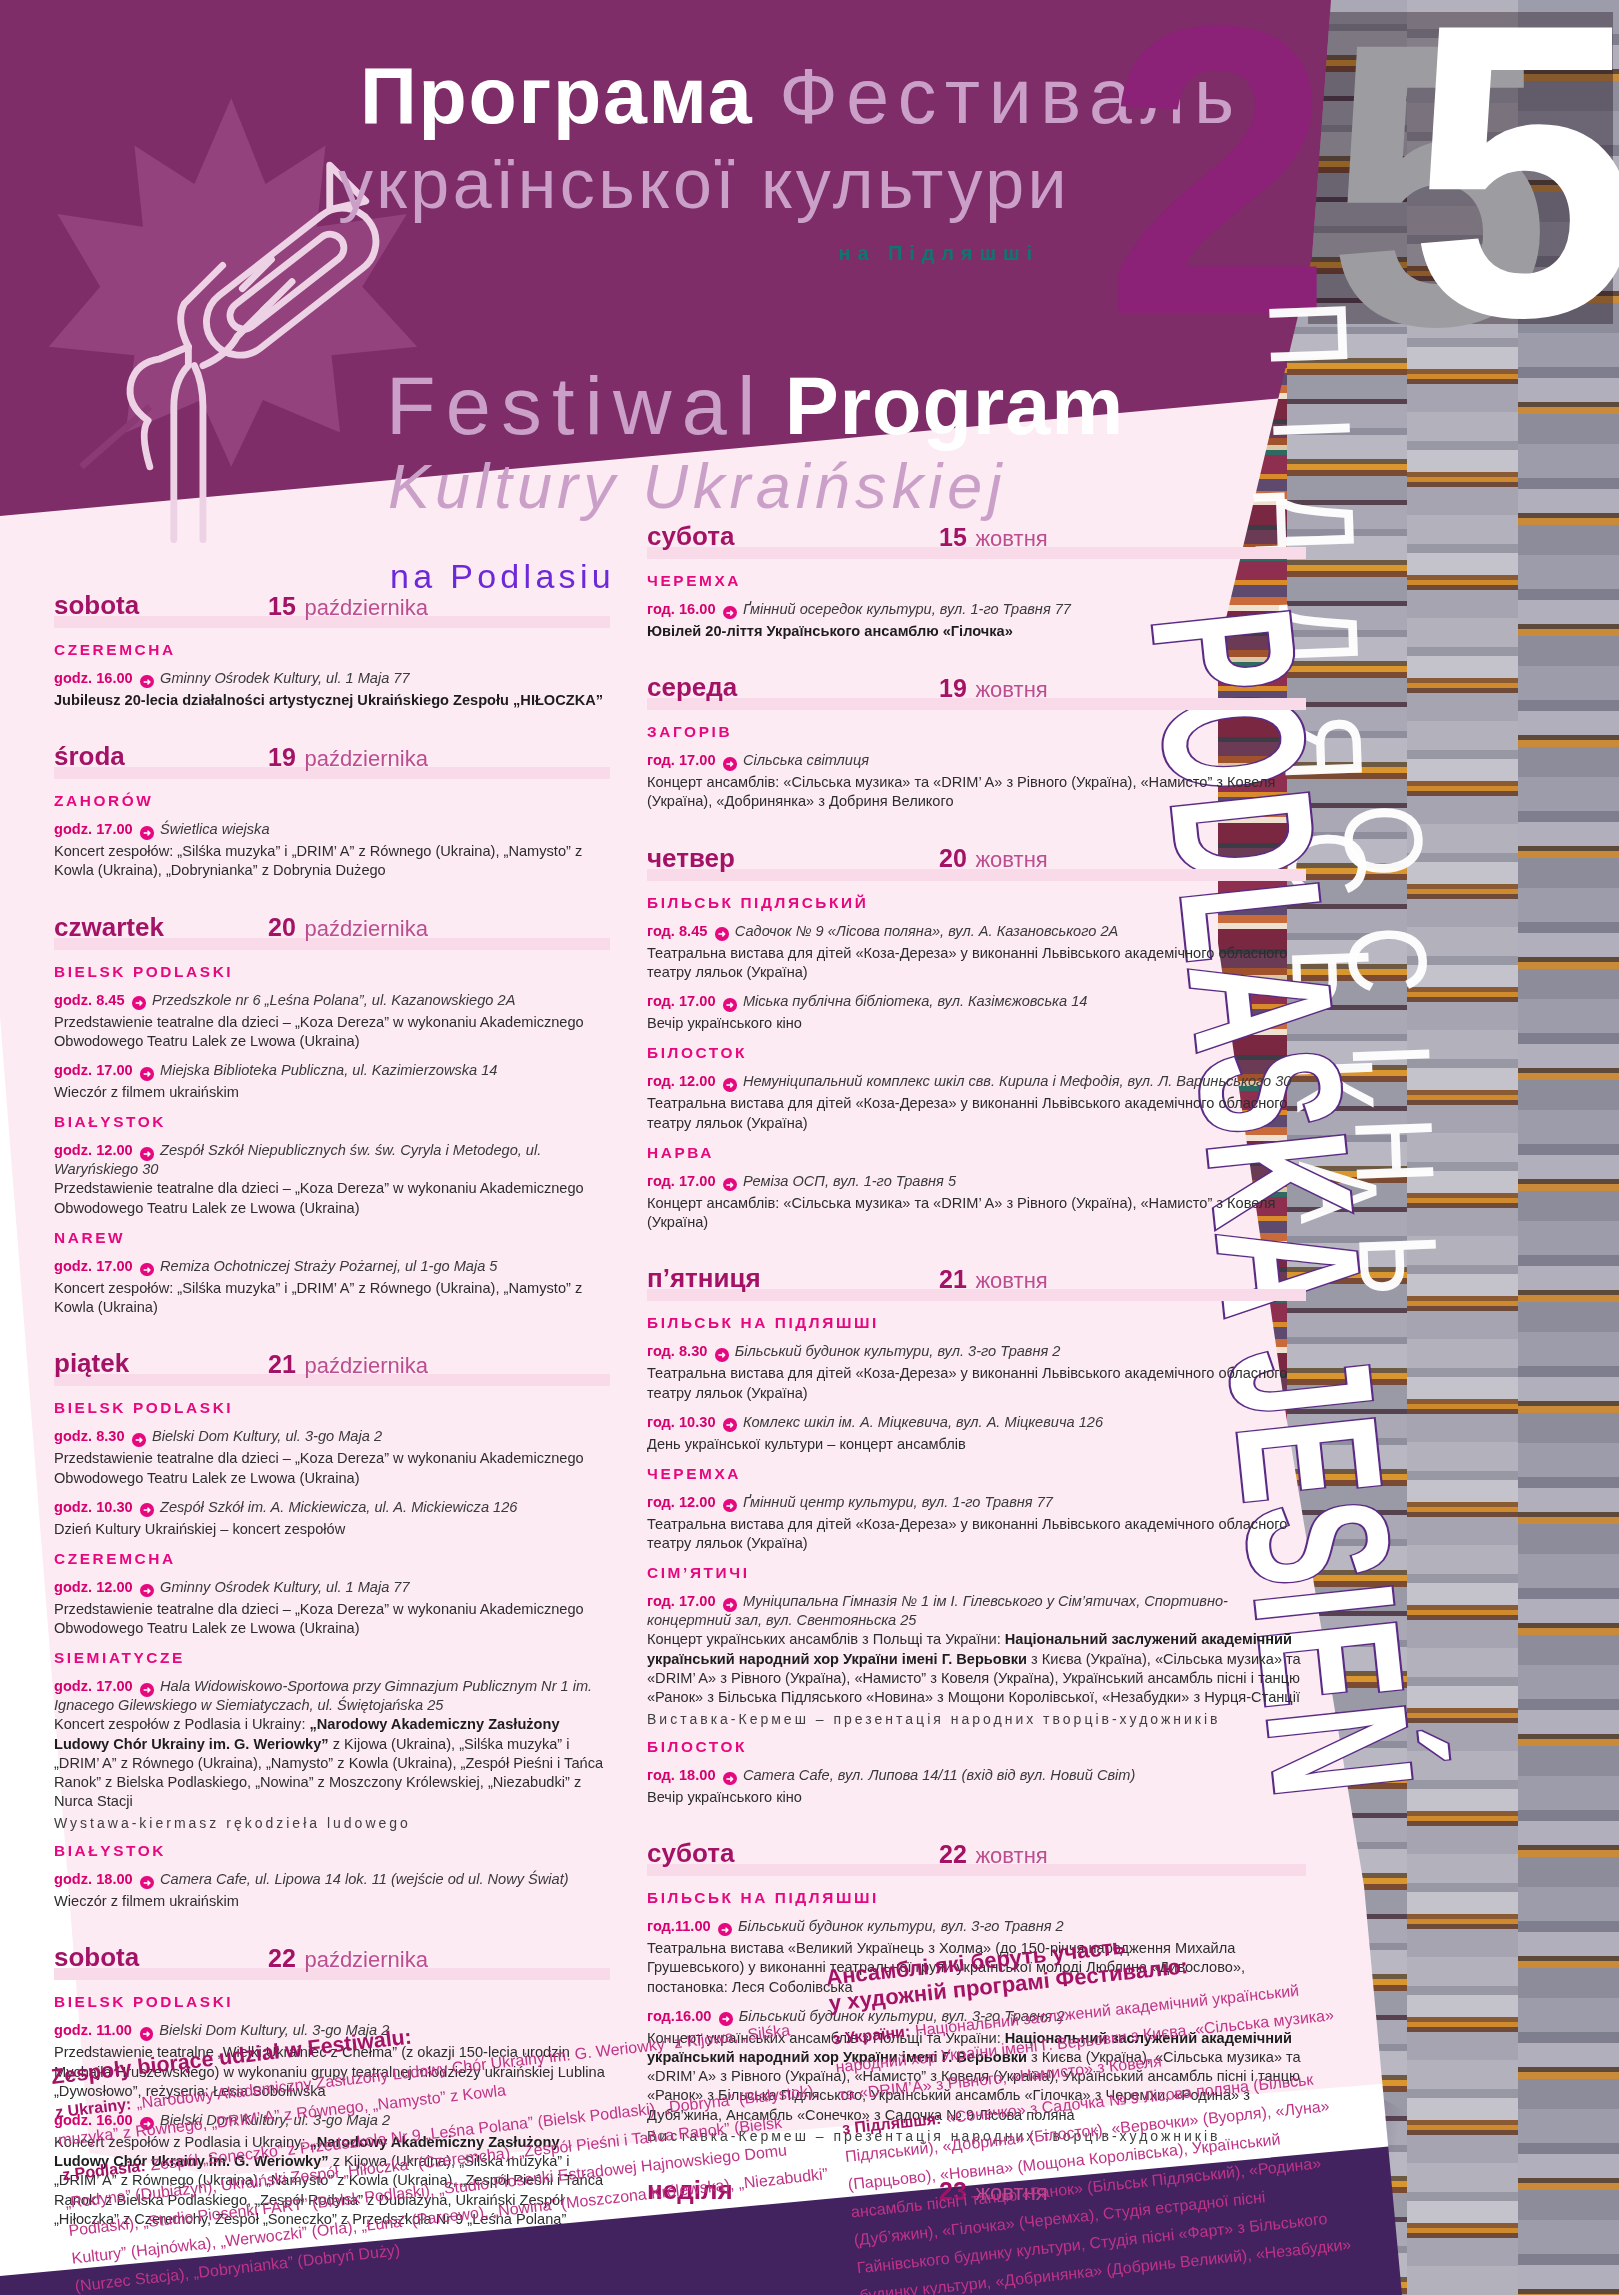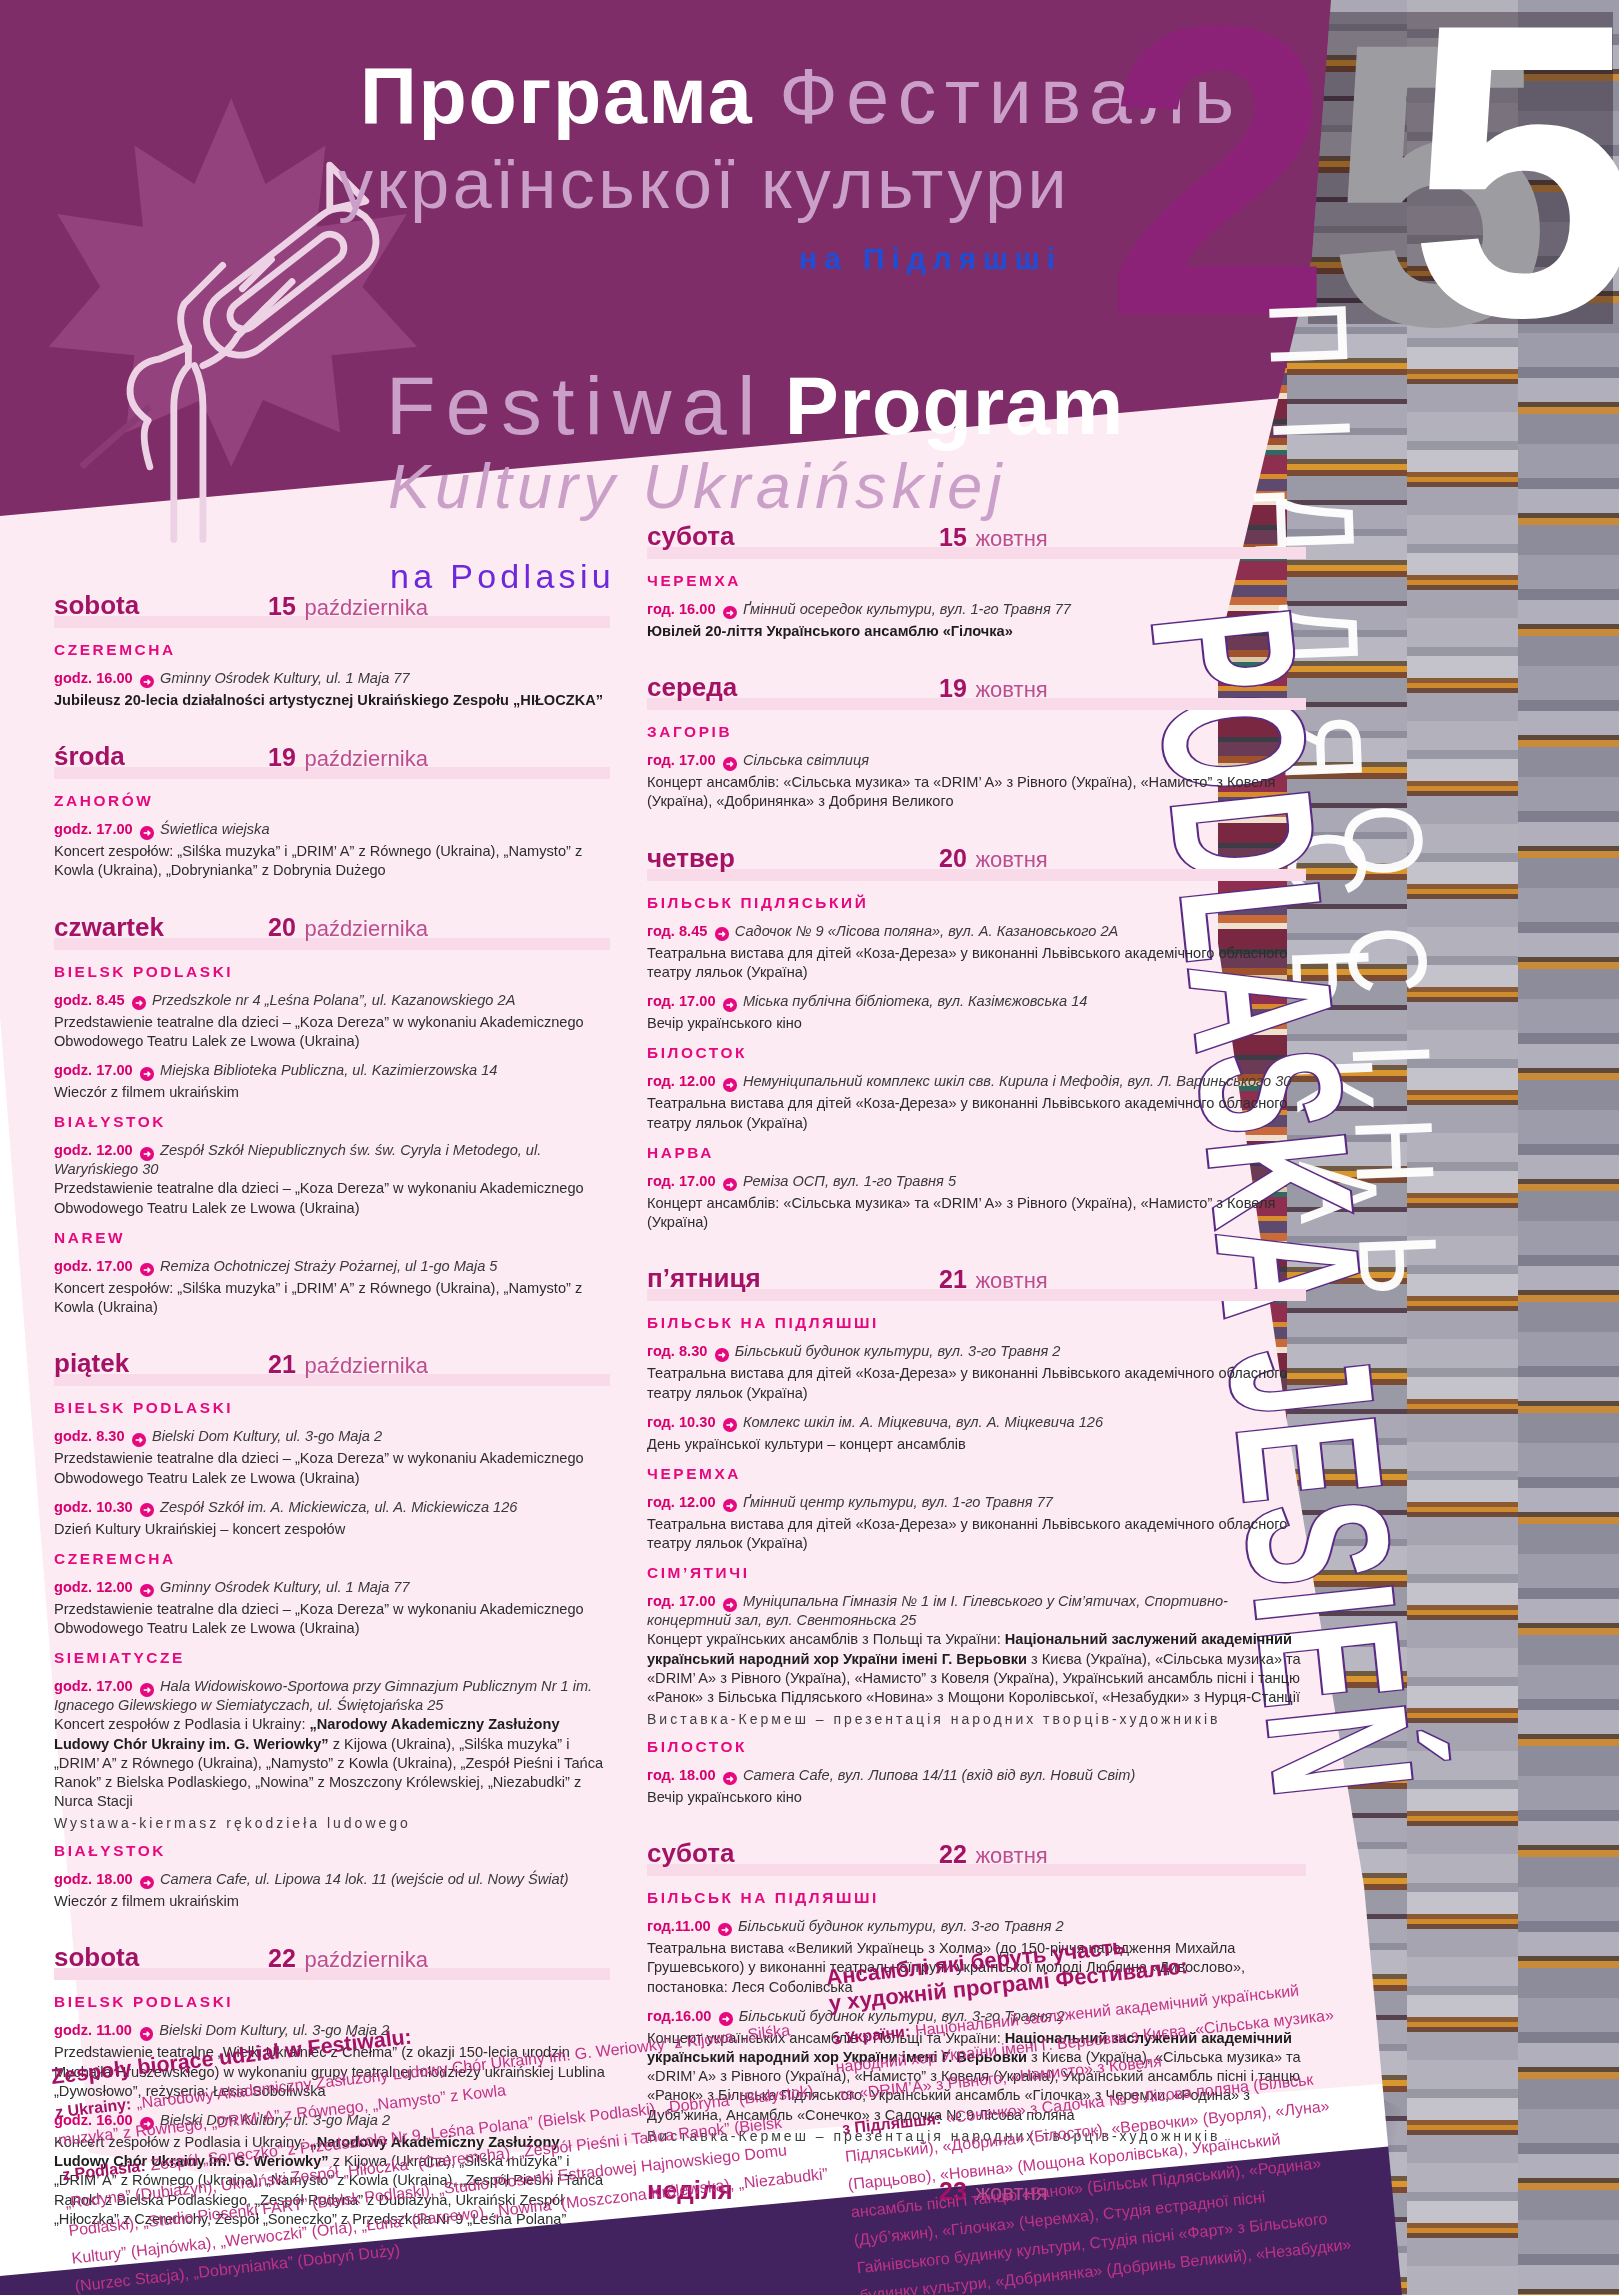--- a/index.html
+++ b/index.html
@@ -59,21 +59,21 @@
     position:absolute;left:0;bottom:0;width:283px;height:369px;
     background:linear-gradient(100deg,rgba(62,30,92,0.92) 35%,rgba(62,30,92,0) 80%);
     clip-path:polygon(0 15%,100% 55%,100% 100%,0 100%);
   }
   .tassel{position:absolute;width:12px;height:103px;border-radius:6px;background:#efe9e0;opacity:.9;}
   
   .title-ua{position:absolute;left:360px;top:50px;z-index:6;white-space:nowrap;}
   .title-ua .b{font-size:79px;font-weight:bold;color:#ffffff;letter-spacing:1.7px;}
   .title-ua .l{font-size:77px;color:#CBA0C8;letter-spacing:8.6px;margin-left:22px;}
   .title-ua2{position:absolute;right:550px;top:144px;z-index:6;font-size:70px;color:#CBA0C8;letter-spacing:3.4px;white-space:nowrap;}
-  .title-ua3{position:absolute;right:558px;top:242px;z-index:6;font-size:30px;font-weight:600;color:#1d4ed8;letter-spacing:6.9px;white-space:nowrap;}
+  .title-ua3{position:absolute;right:581px;top:242px;z-index:6;font-size:20px;font-weight:600;color:#0f766e;letter-spacing:6.9px;white-space:nowrap;}
   .title-pl{position:absolute;left:386px;top:360px;z-index:6;white-space:nowrap;}
   .title-pl .l{font-size:81px;color:#CBA0C8;letter-spacing:10.3px;}
   .title-pl .b{font-size:81px;font-weight:bold;color:#ffffff;margin-left:15.4px;letter-spacing:0.9px;}
   .title-pl2{position:absolute;left:388px;top:450px;z-index:6;font-size:63px;color:#CBA0C8;letter-spacing:5.1px;white-space:nowrap;font-style:italic;}
   .title-pl3{position:absolute;left:390px;top:557px;z-index:6;font-size:34px;color:#6d28d9;letter-spacing:4.3px;white-space:nowrap;}
   .logo{position:absolute;left:47px;top:64px;z-index:6;}
   
   .num{position:absolute;z-index:7;font-weight:bold;line-height:1;}
   .n2{left:1104px;top:-36px;font-size:412px;color:#8C2178;}
   .n5g{left:1327px;top:-17px;font-size:403px;color:#9d9da1;}
@@ -207,21 +207,21 @@
       <div class="time-line"><span class="ev-time">godz. 17.00</span><span class="arrow-ico">➜</span><span class="ev-venue">Świetlica wiejska</span></div>
       <p class="ev-desc">Koncert zespołów: „Silśka muzyka” i „DRIM’ A” z Równego (Ukraina), „Namysto” z Kowla (Ukraina), „Dobrynianka” z Dobrynia Dużego</p>
     </div>
     <div class="day-heading">
       <div class="day-bar"></div>
       <span class="day-name">czwartek</span>
       <span class="day-date"><span class="num">20</span><span class="mon">października</span></span>
     </div>
     <span class="city-name">BIELSK PODLASKI</span>
     <div class="event">
-      <div class="time-line"><span class="ev-time">godz. 8.45</span><span class="arrow-ico">➜</span><span class="ev-venue">Przedszkole nr 4 „Leśna Polana”, ul. Kazanowskiego 2A</span></div>
+      <div class="time-line"><span class="ev-time">godz. 8.45</span><span class="arrow-ico">➜</span><span class="ev-venue">Przedszkole nr 6 „Leśna Polana”, ul. Kazanowskiego 2A</span></div>
       <p class="ev-desc">Przedstawienie teatralne dla dzieci – „Koza Dereza” w wykonaniu Akademicznego Obwodowego Teatru Lalek ze Lwowa (Ukraina)</p>
     </div>
     <div class="event">
       <div class="time-line"><span class="ev-time">godz. 17.00</span><span class="arrow-ico">➜</span><span class="ev-venue">Miejska Biblioteka Publiczna, ul. Kazimierzowska 14</span></div>
       <p class="ev-desc">Wieczór z filmem ukraińskim</p>
     </div>
     <span class="city-name">BIAŁYSTOK</span>
     <div class="event">
       <div class="time-line"><span class="ev-time">godz. 12.00</span><span class="arrow-ico">➜</span><span class="ev-venue">Zespół Szkół Niepublicznych św. św. Cyryla i Metodego, ul. Waryńskiego 30</span></div>
       <p class="ev-desc">Przedstawienie teatralne dla dzieci – „Koza Dereza” w wykonaniu Akademicznego Obwodowego Teatru Lalek ze Lwowa (Ukraina)</p>

